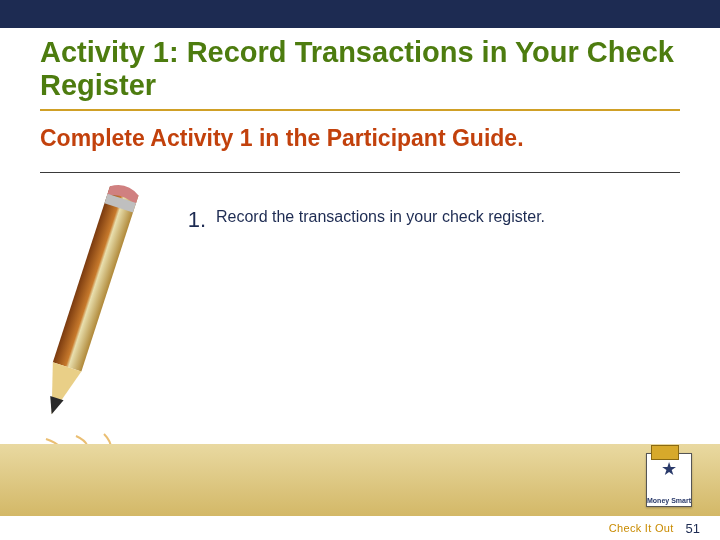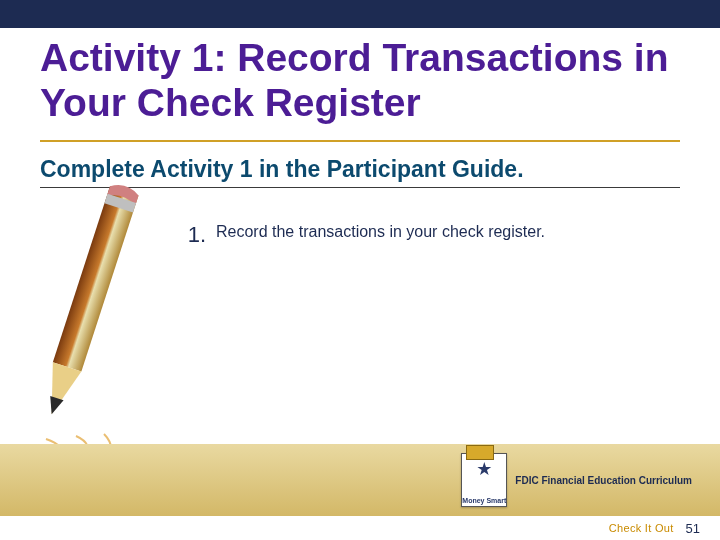--- a/index.html
+++ b/index.html
@@ -13,38 +13,38 @@
   }
   .top-bar {
     height: 28px;
     background: #1d2b52;
     width: 100%;
   }
   .content {
     padding: 8px 40px 0 40px;
   }
   .title {
-    font-size: 39px;
-    font-weight: bold;
-    color: #4c1d95;
+    font-size: 29px;
+    font-weight: bold;
+    color: #4d7c0f;
     line-height: 1.15;
-    margin-bottom: 14px;
+    margin-bottom: 6px;
   }
   .title-underline {
     height: 2px;
     background: #d0a026;
     width: 100%;
     margin-bottom: 14px;
   }
   .subtitle {
     font-size: 23px;
     font-weight: bold;
-    color: #0c4a6e;
+    color: #c2410c;
     border-bottom: 1px solid #3a3a3a;
-    padding-bottom: 4px;
+    padding-bottom: 20px;
     margin-bottom: 34px;
   }
   .step-row {
     display: flex;
     align-items: flex-start;
     gap: 10px;
     margin-left: 140px;
   }
   .step-num {
     font-size: 22px;
@@ -192,20 +192,19 @@
 </div>
 
 <div class="bottom-band">
   <div class="fdic-box">
     <div class="ms-logo">
       <div class="ms-flag"></div>
       <div class="ms-star">★</div>
       <div class="ms-name">Money
 Smart</div>
     </div>
-    <div class="fdic-text">FDIC Financial Education Curriculum</div>
   </div>
 </div>
 
 <div class="below-band">
   <span class="pg-label">Check It Out</span>
   <span class="pg-num">51</span>
 </div>
 
 </body></html>

